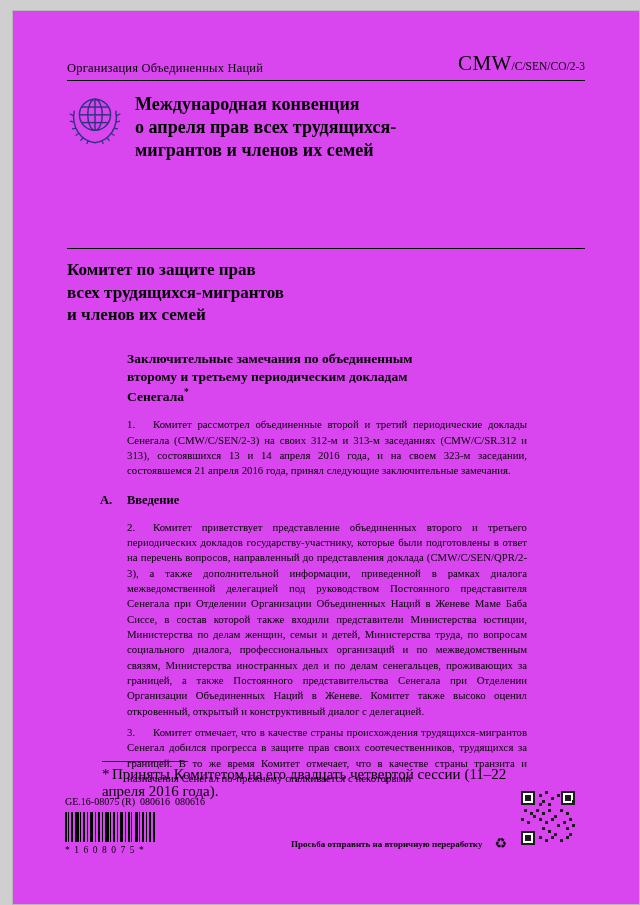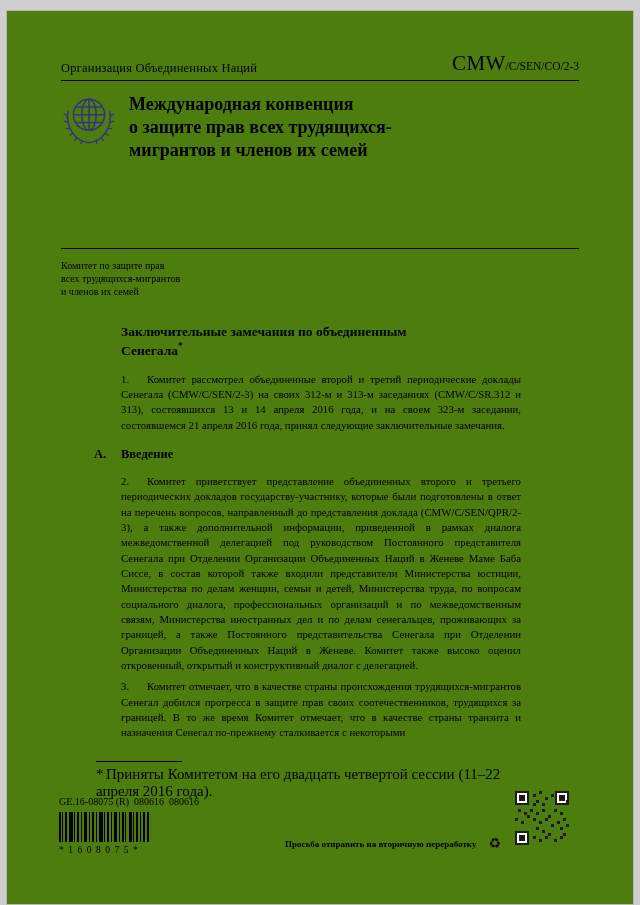--- a/index.html
+++ b/index.html
@@ -4,23 +4,23 @@
 <style>
   * { margin:0; padding:0; box-sizing:border-box; }
   html,body { width:640px; height:905px; }
   body {
     background:#cfcfcf;
     font-family:"Liberation Serif","DejaVu Serif",serif;
     color:#000;
     position:relative;
   }
   .page {
-    position:absolute; left:6px; top:10px;
+    position:absolute; left:12px; top:10px;
     width:628px; height:895px;
-    background:#4d7c0f;
+    background:#d946ef;
     border:1px solid #b8b8b8;
     overflow:hidden;
   }
   .inner { padding:40px 54px 0 54px; }
 
   
   .top-row {
     display:flex; justify-content:space-between; align-items:flex-end;
     border-bottom:1.5px solid #000; padding-bottom:4px;
   }
@@ -34,21 +34,21 @@
   .emblem { flex:0 0 56px; }
   .conv-title {
     margin-left:12px; width:280px;
     font-weight:bold; font-size:18px; line-height:1.28;
   }
   .distr { margin-left:auto; width:148px; font-size:10.5px; line-height:1.42; }
 
   .rule2 { border-top:1px solid #000; margin-top:86px; }
 
   .committee {
-    margin-top:10px; font-weight:normal; font-size:10px; line-height:1.32;
+    margin-top:10px; font-weight:bold; font-size:17px; line-height:1.32;
   }
 
   .content { margin-left:60px; width:400px; }
   .doc-title {
     margin-top:24px; font-weight:bold; font-size:13.5px; line-height:1.32;
   }
   .fn-marker { font-size:70%; vertical-align:super; }
 
   .body-para {
     margin-top:12px; font-size:10.8px; line-height:1.42; text-align:justify;
@@ -122,37 +122,38 @@
             <line x1="47.5" y1="28" x2="51.2" y2="27"></line>
             <line x1="45.5" y1="34" x2="49.2" y2="34.5"></line>
             <line x1="42.5" y1="39" x2="45.8" y2="41"></line>
             <line x1="38.5" y1="43" x2="41" y2="46"></line>
             <line x1="33.5" y1="46" x2="35" y2="49"></line>
           </g>
         </svg>
       </span>
       <div class="conv-title">
         <div>Международная конвенция</div>
-        <div>о защите прав всех трудящихся-</div>
+        <div>о апреля прав всех трудящихся-</div>
         <div>мигрантов и членов их семей</div>
       </div>
     </div>
 
     <div class="rule2"></div>
 
     <div class="committee">
       <div>Комитет по защите прав</div>
       <div>всех трудящихся-мигрантов</div>
       <div>и членов их семей</div>
     </div>
 
     <div class="content">
 
       <div class="doc-title">
         <div>Заключительные замечания по объединенным</div>
+        <div>второму и третьему периодическим докладам</div>
         <div><span>Сенегала</span><span class="fn-marker">*</span></div>
       </div>
 
       <p class="body-para">
         <span class="pnum">1.</span><span>Комитет рассмотрел объединенные второй и третий периодические доклады Сенегала (CMW/C/SEN/2-3) на своих 312-м и 313-м заседаниях (CMW/C/SR.312 и 313), состоявшихся 13 и 14 апреля 2016 года, и на своем 323-м заседании, состоявшемся 21 апреля 2016 года, принял следующие заключительные замечания.</span>
       </p>
 
       <div class="section-head">
         <span class="slabel">A.</span>
         <span>Введение</span>

